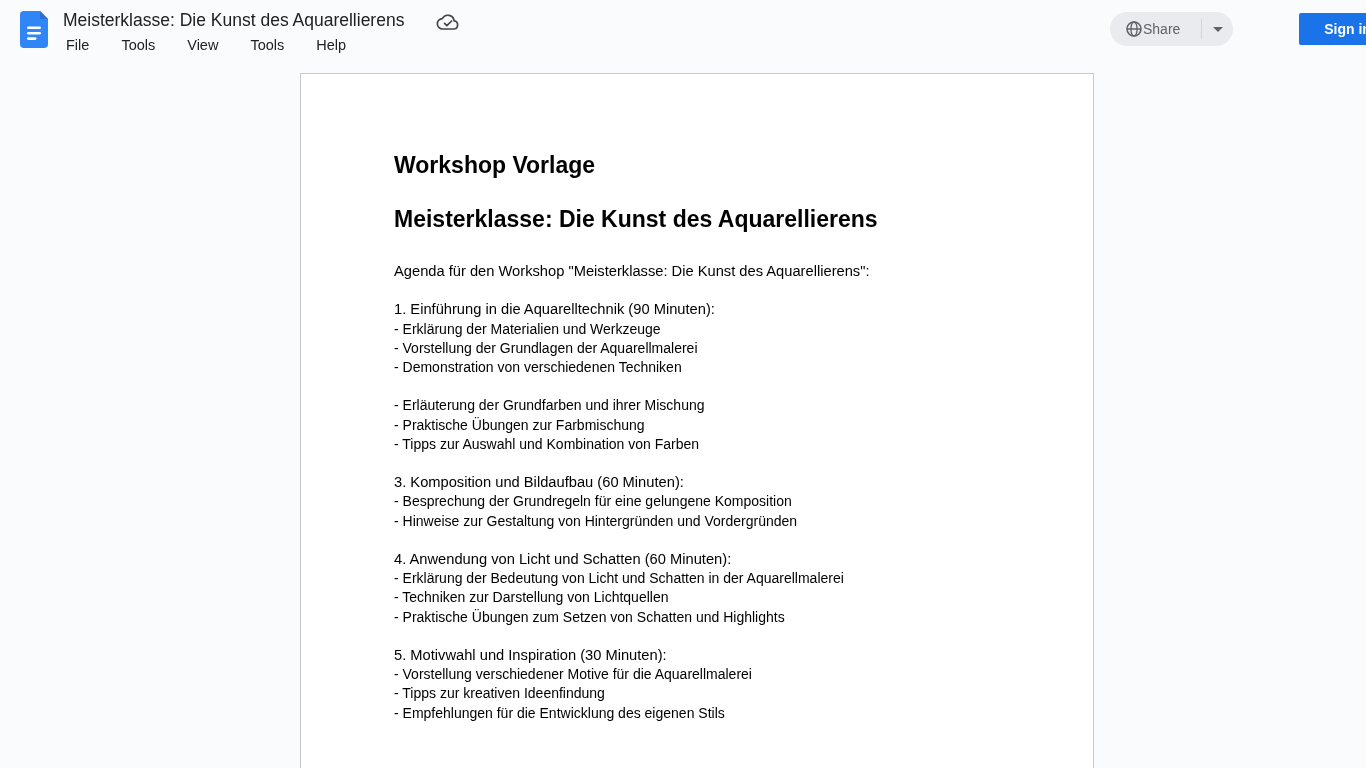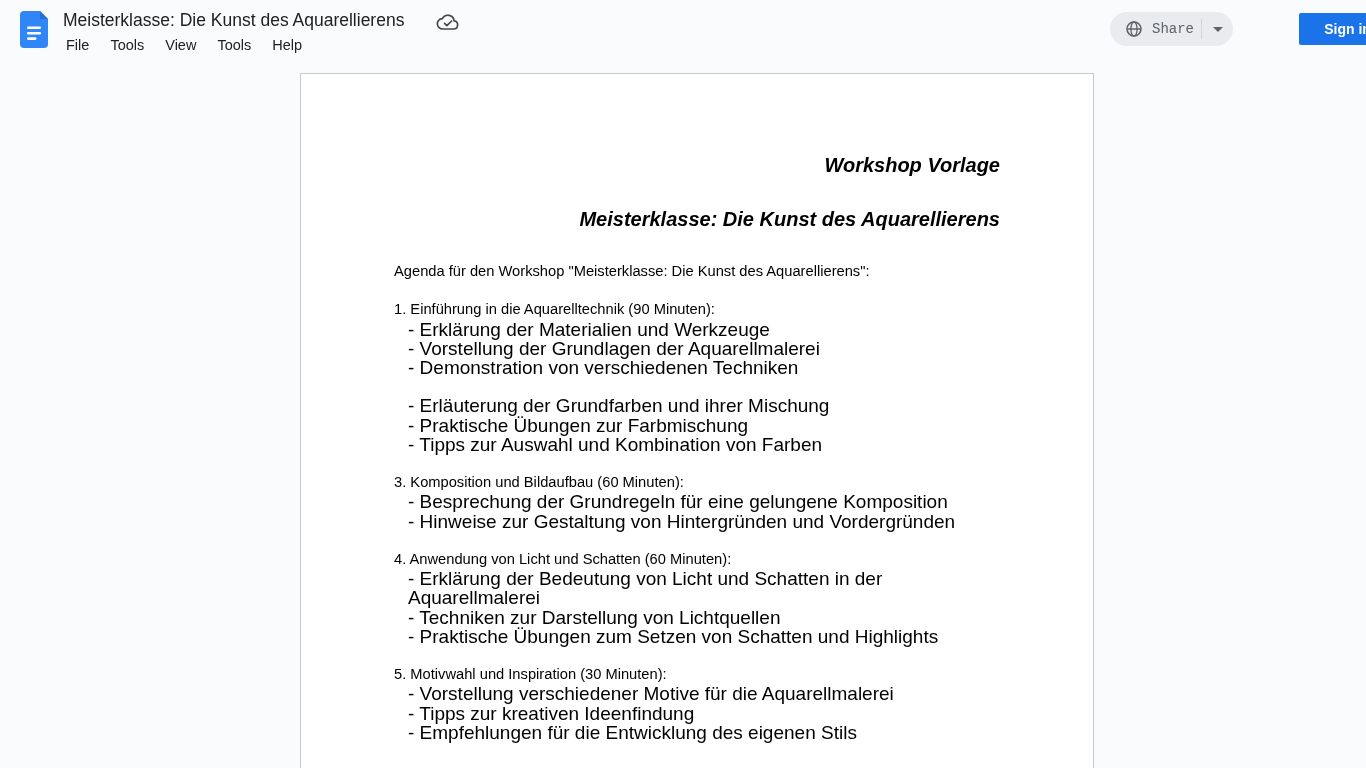--- a/index.html
+++ b/index.html
@@ -18,37 +18,37 @@
 
   .doc-title {
     position:absolute; left:63px; top:10px;
     font-size:17.5px; color:#202124; white-space:nowrap;
   }
 
   .cloud-icon { position:absolute; left:436px; top:12px; width:24px; height:20px; cursor:pointer; }
 
   .menubar {
     position:absolute; left:64px; top:36px;
-    display:flex; gap:17px;
+    display:flex; gap:28px;
     font-size:14.5px; color:#202124;
   }
   .menu-item { cursor:pointer; padding:1px 2px; border-radius:4px; }
 
   .share-pill {
     position:absolute; left:1110px; top:12px;
     width:123px; height:34px;
     background:#e9ebee; border-radius:17px;
     display:flex; align-items:center; overflow:hidden;
   }
   .share-main {
     flex:1; height:100%;
-    display:flex; align-items:center; gap:9px;
+    display:flex; align-items:center; 
     padding-left:15px;
     background:none; border:none; cursor:pointer;
-    font-family:Liberation Mono, monospace; font-size:14px; color:#5f6368;
+    font-family:Liberation Sans, sans-serif; font-size:14px; color:#5f6368;
   }
   .share-divider { width:1px; height:20px; background:#d2d5d9; }
   .share-caret-btn {
     width:31px; height:100%;
     display:flex; align-items:center; justify-content:center;
     background:none; border:none; cursor:pointer;
   }
   .caret-down {
     width:0; height:0;
     border-left:5px solid transparent;
@@ -67,31 +67,31 @@
 
   
   .page {
     position:absolute; left:300px; top:73px;
     width:794px; height:1130px;
     background:#ffffff;
     border:1px solid #c7c9cc;
     padding:79px 93px 0 93px;
   }
   .doc-h1, .doc-h2 {
-    font-size:20px; font-weight:700; line-height:25px;
-    text-align:right; color:#000000;font-style:italic;
+    font-size:23px; font-weight:700; line-height:25px;
+    text-align:left; color:#000000;
   }
   .doc-h2 { margin-top:29px; }
   .doc-intro {
     margin-top:30px;
     font-size:14.7px; line-height:19.2px; color:#000000;
   }
   .section { margin-top:19.2px; }
   .sec-heading { font-size:14.7px; line-height:19.2px; color:#000000; }
-  .sec-item   { font-size:19px; line-height:19.2px; color:#000000; margin-left:14px; }
+  .sec-item   { font-size:14px; line-height:19.2px; color:#000000; }
 </style>
 </head>
 <body>
 
 <div class="topbar">
 
   <div class="docs-icon">
     <svg width="28" height="37" viewBox="0 0 28 37" aria-hidden="true">
       <path d="M4 0 h16 l8 8 v25 a4 4 0 0 1 -4 4 H4 a4 4 0 0 1 -4 -4 V4 a4 4 0 0 1 4 -4 Z" fill="#3086f6"></path>
       <path d="M20 0 l8 8 h-8 Z" fill="#2b6fd4"></path>

